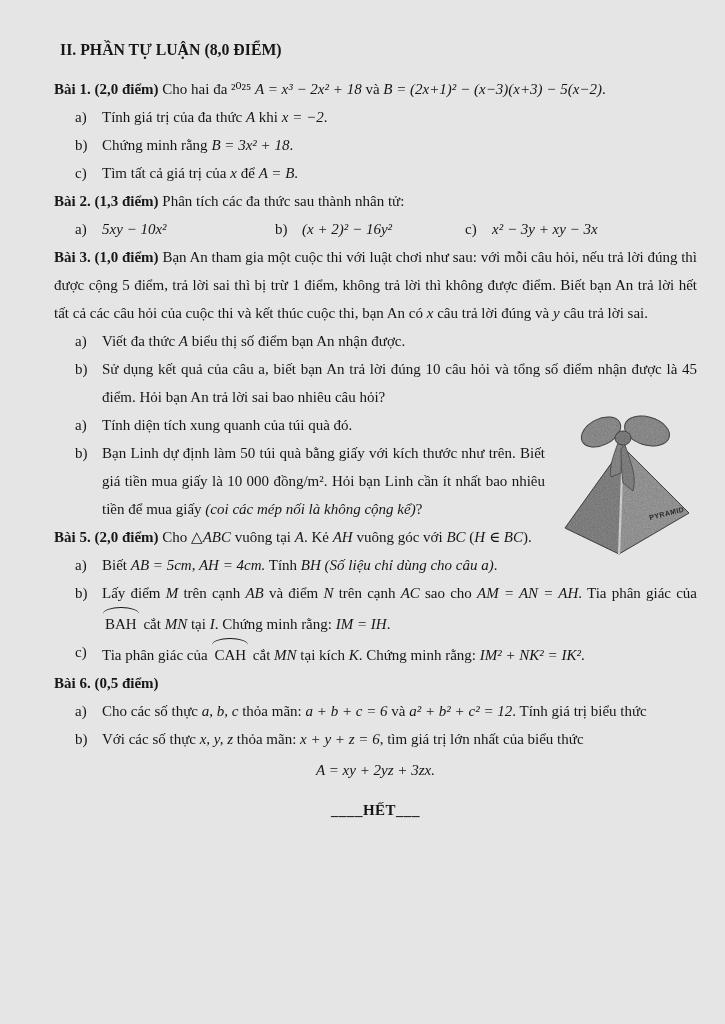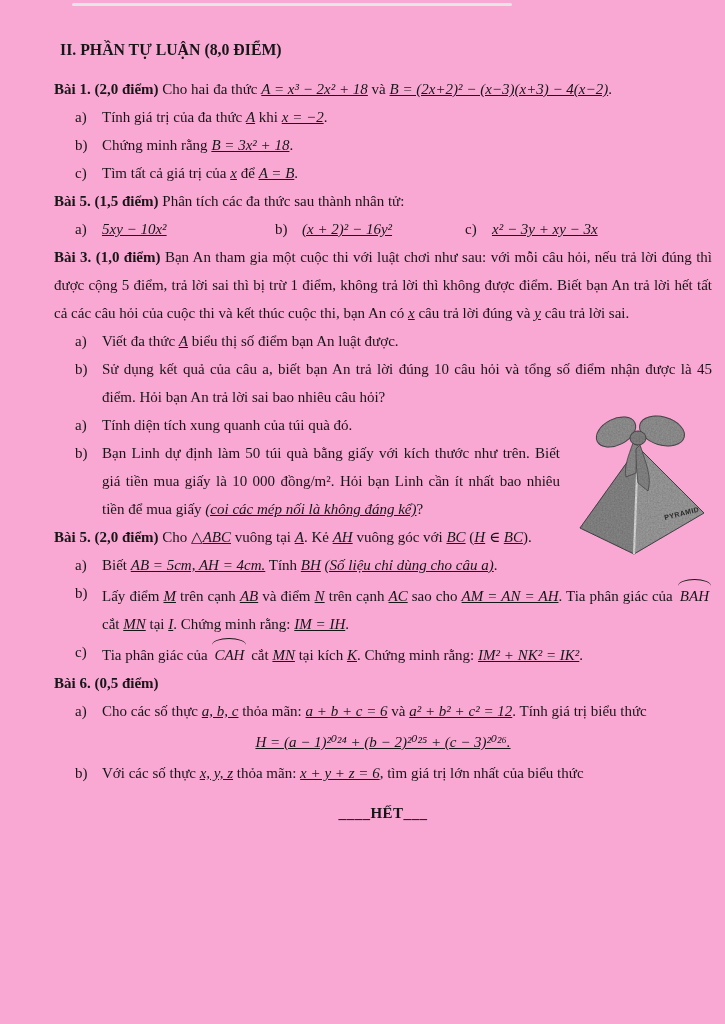--- a/index.html
+++ b/index.html
@@ -8,23 +8,23 @@
     width: 725px; height: 1024px;
     background: #fdfdfd;
     color: #161616;
     font-family: "Liberation Serif", "DejaVu Serif", serif;
     font-size: 15px;
     line-height: 28px;
   }
   .page {
     position: relative;
     width: 725px; height: 1024px;
-    padding: 36px 13px 0 54px;
+    padding: 36px 28px 0 54px;
     overflow: hidden;
-    background: #f9a8d4;
+    background: #e5e5e5;
   }
   .scan-artifact {
     position: absolute; top: 3px; left: 72px;
     width: 440px; height: 3px;
     background: #e6e6e6; border-radius: 2px;
   }
   .sec-title {
     margin: 0 0 11px 6px;
     font-size: 15.8px;
     font-weight: 700;
@@ -34,22 +34,22 @@
   .item .marker { flex: 0 0 27px; margin-left: 21px; }
   .item .content { flex: 1; text-align: justify; }
   .row3 { display: flex; }
   .row3 .cell { display: flex; }
   .row3 .cell .marker { flex: 0 0 27px; }
   .cell1 { margin-left: 21px; width: 200px; }
   .cell2 { width: 190px; }
   .cell3 { flex: 1; }
   .seg-n { font-style: normal; }
   .seg-b { font-weight: 700; }
-  .seg-i { font-style: italic; text-decoration: underline; }
-  .seg-w { font-style: italic; position: relative; display: inline-block; padding: 3px 3px 0; }
+  .seg-i { font-style: italic; }
+  .seg-w { position: relative; display: inline-block; padding: 3px 3px 0; }
   .seg-w::before {
     content: ""; position: absolute; left: 1px; right: 1px; top: 0; height: 6px;
     border-top: 1.4px solid #161616;
     border-top-left-radius: 50% 100%;
     border-top-right-radius: 50% 100%;
   }
   .fig {
     float: right;
     width: 142px; height: 152px;
     margin: -4px 0 2px 10px;
@@ -60,58 +60,58 @@
 </head>
 <body>
 
 <div class="page">
 
   <div class="scan-artifact"></div>
 
   <h1 class="sec-title"><span class="seg-b">II. PHẦN TỰ LUẬN (8,0 ĐIỂM)</span></h1>
 
   <section>
-    <p class="para"><span class="seg-b">Bài 1. (2,0 điểm) </span><span class="seg-n">Cho hai đa thức </span><span class="seg-i">A = x³ − 2x² + 18</span><span class="seg-n"> và </span><span class="seg-i">B = (2x+2)² − (x−3)(x+3) − 4(x−2)</span><span class="seg-n">.</span></p>
+    <p class="para"><span class="seg-b">Bài 1. (2,0 điểm) </span><span class="seg-n">Cho hai đa ²⁰²⁵ </span><span class="seg-i">A = x³ − 2x² + 18</span><span class="seg-n"> và </span><span class="seg-i">B = (2x+1)² − (x−3)(x+3) − 5(x−2)</span><span class="seg-n">.</span></p>
     <div class="item">
       <span class="marker">a)</span>
       <div class="content"><span class="seg-n">Tính giá trị của đa thức </span><span class="seg-i">A</span><span class="seg-n"> khi </span><span class="seg-i">x = −2</span><span class="seg-n">.</span></div>
     </div>
     <div class="item">
       <span class="marker">b)</span>
       <div class="content"><span class="seg-n">Chứng minh rằng </span><span class="seg-i">B = 3x² + 18</span><span class="seg-n">.</span></div>
     </div>
     <div class="item">
       <span class="marker">c)</span>
       <div class="content"><span class="seg-n">Tìm tất cả giá trị của </span><span class="seg-i">x</span><span class="seg-n"> để </span><span class="seg-i">A = B</span><span class="seg-n">.</span></div>
     </div>
   </section>
 
   <section>
-    <p class="para"><span class="seg-b">Bài 5. (1,5 điểm) </span><span class="seg-n">Phân tích các đa thức sau thành nhân tử:</span></p>
+    <p class="para"><span class="seg-b">Bài 2. (1,3 điểm) </span><span class="seg-n">Phân tích các đa thức sau thành nhân tử:</span></p>
     <div class="row3">
       <div class="cell cell1">
         <span class="marker">a)</span>
         <div class="content"><span class="seg-i">5xy − 10x²</span></div>
       </div>
       <div class="cell cell2">
         <span class="marker">b)</span>
         <div class="content"><span class="seg-i">(x + 2)² − 16y²</span></div>
       </div>
       <div class="cell cell3">
         <span class="marker">c)</span>
         <div class="content"><span class="seg-i">x² − 3y + xy − 3x</span></div>
       </div>
     </div>
   </section>
 
   <section>
     <p class="para"><span class="seg-b">Bài 3. (1,0 điểm)  </span><span class="seg-n">Bạn An tham gia một cuộc thi với luật chơi như sau: với mỗi câu hỏi, nếu trả lời đúng thì được cộng 5 điểm, trả lời sai thì bị trừ 1 điểm, không trả lời thì không được điểm. Biết bạn An trả lời hết tất cả các câu hỏi của cuộc thi và kết thúc cuộc thi, bạn An có </span><span class="seg-i">x</span><span class="seg-n"> câu trả lời đúng và </span><span class="seg-i">y</span><span class="seg-n"> câu trả lời sai.</span></p>
     <div class="item">
       <span class="marker">a)</span>
-      <div class="content"><span class="seg-n">Viết đa thức </span><span class="seg-i">A</span><span class="seg-n"> biểu thị số điểm bạn An luật được.</span></div>
+      <div class="content"><span class="seg-n">Viết đa thức </span><span class="seg-i">A</span><span class="seg-n"> biểu thị số điểm bạn An nhận được.</span></div>
     </div>
     <div class="item">
       <span class="marker">b)</span>
       <div class="content"><span class="seg-n">Sử dụng kết quả của câu a, biết bạn An trả lời đúng 10 câu hỏi và tổng số điểm nhận được là 45 điểm. Hỏi bạn An trả lời sai bao nhiêu câu hỏi?</span></div>
     </div>
   </section>
 
   <section>
     <div class="fig">
       <svg width="142" height="152" viewBox="0 0 142 152" xmlns="http://www.w3.org/2000/svg">
@@ -144,21 +144,21 @@
           <text x="95" y="113" transform="rotate(-14 95 113)" font-size="7" font-weight="bold" letter-spacing="0.5" fill="#2e2e2e" font-family="Liberation Sans, sans-serif">PYRAMID</text>
         </g>
       </svg>
     </div>
     <div class="item">
       <span class="marker">a)</span>
       <div class="content"><span class="seg-n">Tính diện tích xung quanh của túi quà đó.</span></div>
     </div>
     <div class="item">
       <span class="marker">b)</span>
-      <div class="content"><span class="seg-n">Bạn Linh dự định làm 50 túi quà bằng giấy với kích thước như trên. Biết giá tiền mua giấy là 10 000 đồng/m². Hỏi bạn Linh cần ít nhất bao nhiêu tiền để mua giấy </span><span class="seg-i">(coi các mép nối là không đáng kể)</span><span class="seg-n">?</span></div>
+      <div class="content"><span class="seg-n">Bạn Linh dự định làm 50 túi quà bằng giấy với kích thước như trên. Biết giá tiền mua giấy là 10 000 đồng/m². Hỏi bạn Linh cần ít nhất bao nhiêu tiền để mua giấy </span><span class="seg-i">(coi các mép nối là không cộng kể)</span><span class="seg-n">?</span></div>
     </div>
   </section>
 
   <section>
     <p class="para"><span class="seg-b">Bài 5. (2,0 điểm) </span><span class="seg-n">Cho △</span><span class="seg-i">ABC</span><span class="seg-n"> vuông tại </span><span class="seg-i">A</span><span class="seg-n">. Kẻ </span><span class="seg-i">AH</span><span class="seg-n"> vuông góc với </span><span class="seg-i">BC</span><span class="seg-n"> (</span><span class="seg-i">H</span><span class="seg-n"> ∈ </span><span class="seg-i">BC</span><span class="seg-n">).</span></p>
     <div class="item">
       <span class="marker">a)</span>
       <div class="content"><span class="seg-n">Biết </span><span class="seg-i">AB = 5cm, AH = 4cm.</span><span class="seg-n"> Tính </span><span class="seg-i">BH</span><span class="seg-n"> </span><span class="seg-i">(Số liệu chỉ dùng cho câu a)</span><span class="seg-n">.</span></div>
     </div>
     <div class="item">
@@ -170,22 +170,22 @@
       <div class="content"><span class="seg-n">Tia phân giác của </span><span class="seg-w">CAH</span><span class="seg-n"> cắt </span><span class="seg-i">MN</span><span class="seg-n"> tại kích </span><span class="seg-i">K</span><span class="seg-n">. Chứng minh rằng: </span><span class="seg-i">IM² + NK² = IK²</span><span class="seg-n">.</span></div>
     </div>
   </section>
 
   <section>
     <p class="para"><span class="seg-b">Bài 6. (0,5 điểm)</span></p>
     <div class="item">
       <span class="marker">a)</span>
       <div class="content"><span class="seg-n">Cho các số thực </span><span class="seg-i">a, b, c</span><span class="seg-n"> thỏa mãn: </span><span class="seg-i">a + b + c = 6</span><span class="seg-n"> và </span><span class="seg-i">a² + b² + c² = 12</span><span class="seg-n">. Tính giá trị biểu thức</span></div>
     </div>
-    <p class="formula"><span class="seg-i">H = (a − 1)²⁰²⁴ + (b − 2)²⁰²⁵ + (c − 3)²⁰²⁶.</span></p>
     <div class="item">
       <span class="marker">b)</span>
       <div class="content"><span class="seg-n">Với các số thực </span><span class="seg-i">x, y, z</span><span class="seg-n"> thỏa mãn: </span><span class="seg-i">x + y + z = 6</span><span class="seg-n">, tìm giá trị lớn nhất của biểu thức</span></div>
     </div>
+    <p class="formula"><span class="seg-i">A = xy + 2yz + 3zx.</span></p>
   </section>
 
   <p class="footer"><span class="seg-b">____HẾT___</span></p>
 
 </div>
 
 </body></html>

